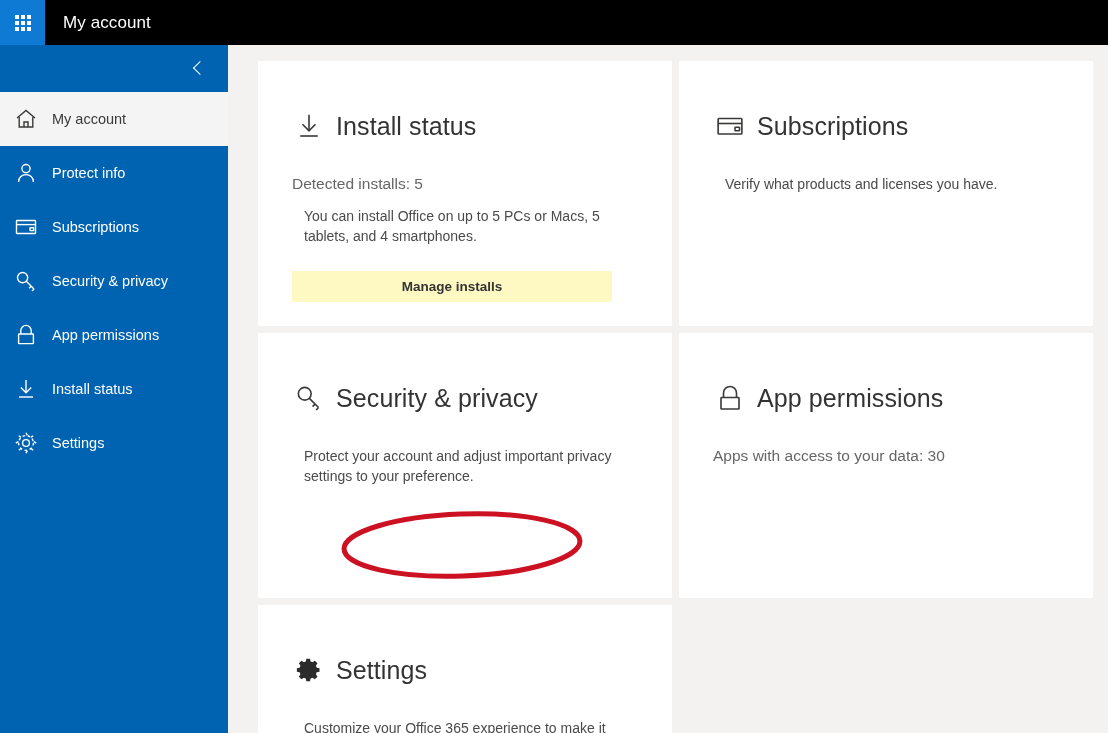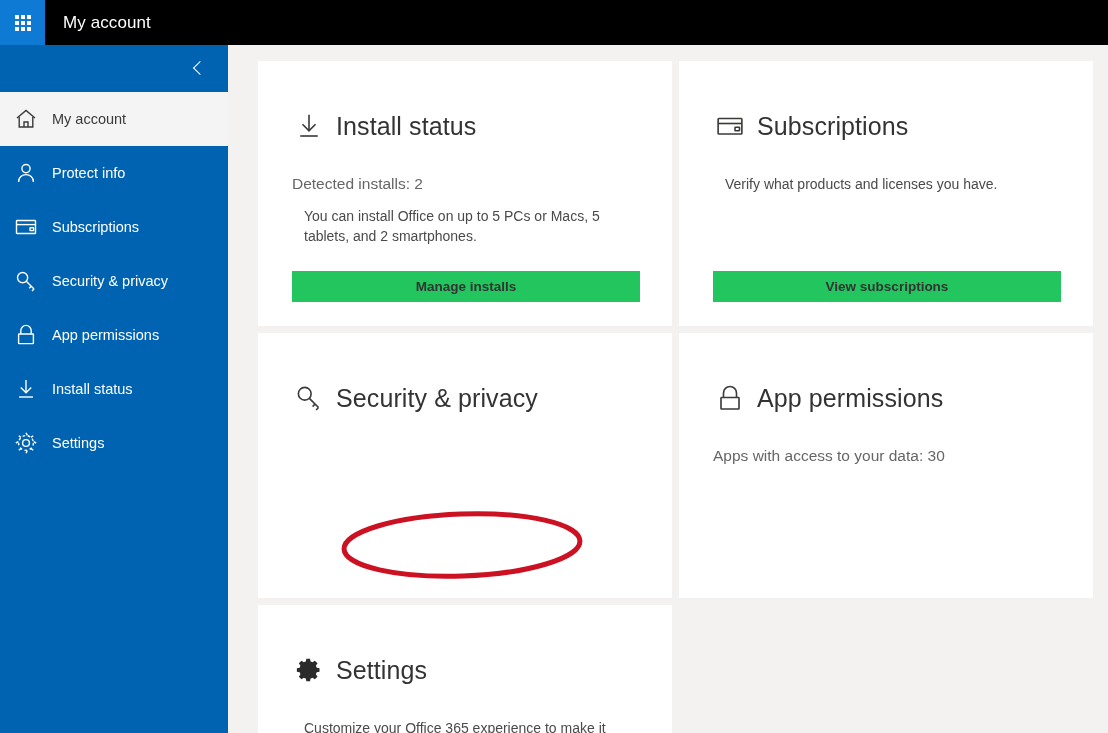--- a/index.html
+++ b/index.html
@@ -176,23 +176,23 @@
     font-size: 14px;
     color: #4a4a4a;
     line-height: 20px;
     margin: 12px;
     max-width: 345px;
   }
   .card-btn {
     position: absolute;
     left: 34px;
     bottom: 24px;
-    width: 348px;
+    width: 320px;
     height: 31px;
-    background: #22c55e;
+    background: #fef9c3;
     border: none;
     color: #333333;
     font-family: "Liberation Sans", sans-serif;
     font-size: 13.5px;
     font-weight: 700;
     cursor: pointer;
     display: flex;
     align-items: center;
     justify-content: center;
     padding: 0;
@@ -321,52 +321,52 @@
         <div class="card-head">
           <span class="head-ico">
             <svg width="30" height="30" viewBox="0 0 24 24" fill="none" stroke="#3b3a39" stroke-width="1.3">
               <path d="M12 3 L12 15.4"></path>
               <path d="M6.8 10.6 L12 15.8 L17.2 10.6"></path>
               <path d="M5 20 L19 20"></path>
             </svg>
           </span>
           <h2 class="card-title">Install status</h2>
         </div>
-        <p class="card-stat">Detected installs: 2</p>
-        <p class="card-desc">You can install Office on up to 5 PCs or Macs, 5 tablets, and 2 smartphones.</p>
+        <p class="card-stat">Detected installs: 5</p>
+        <p class="card-desc">You can install Office on up to 5 PCs or Macs, 5 tablets, and 4 smartphones.</p>
         <button class="card-btn">Manage installs</button>
       </section>
 
       <section class="card tall">
         <div class="card-head">
           <span class="head-ico">
             <svg width="30" height="30" viewBox="0 0 24 24" fill="none" stroke="#3b3a39" stroke-width="1.3">
               <rect x="2.5" y="6" width="19" height="12.4" rx="0.6"></rect>
               <path d="M2.5 10 L21.5 10"></path>
               <rect x="16" y="13" width="3.6" height="2.8" rx="0.4"></rect>
             </svg>
           </span>
           <h2 class="card-title">Subscriptions</h2>
         </div>
         <p class="card-desc">Verify what products and licenses you have.</p>
-        <button class="card-btn">View subscriptions</button>
       </section>
 
       <section class="card tall">
         <div class="card-head">
           <span class="head-ico">
             <svg width="30" height="30" viewBox="0 0 24 24" fill="none" stroke="#3b3a39" stroke-width="1.3">
               <circle cx="8.6" cy="8.6" r="5.1"></circle>
               <path d="M12.3 12.3 L19.6 19.6"></path>
               <path d="M16.8 16.8 L14.9 18.9"></path>
               <path d="M19.6 19.6 L17.7 21.6"></path>
             </svg>
           </span>
           <h2 class="card-title">Security &amp; privacy</h2>
         </div>
+        <p class="card-desc">Protect your account and adjust important privacy settings to your preference.</p>
       </section>
 
       <section class="card tall">
         <div class="card-head">
           <span class="head-ico">
             <svg width="30" height="30" viewBox="0 0 24 24" fill="none" stroke="#3b3a39" stroke-width="1.3">
               <path d="M6.8 11.6 L6.8 8 A5.2 5.2 0 0 1 17.2 8 L17.2 11.6"></path>
               <rect x="4.8" y="11.6" width="14.4" height="9.2" rx="0.5"></rect>
             </svg>
           </span>

